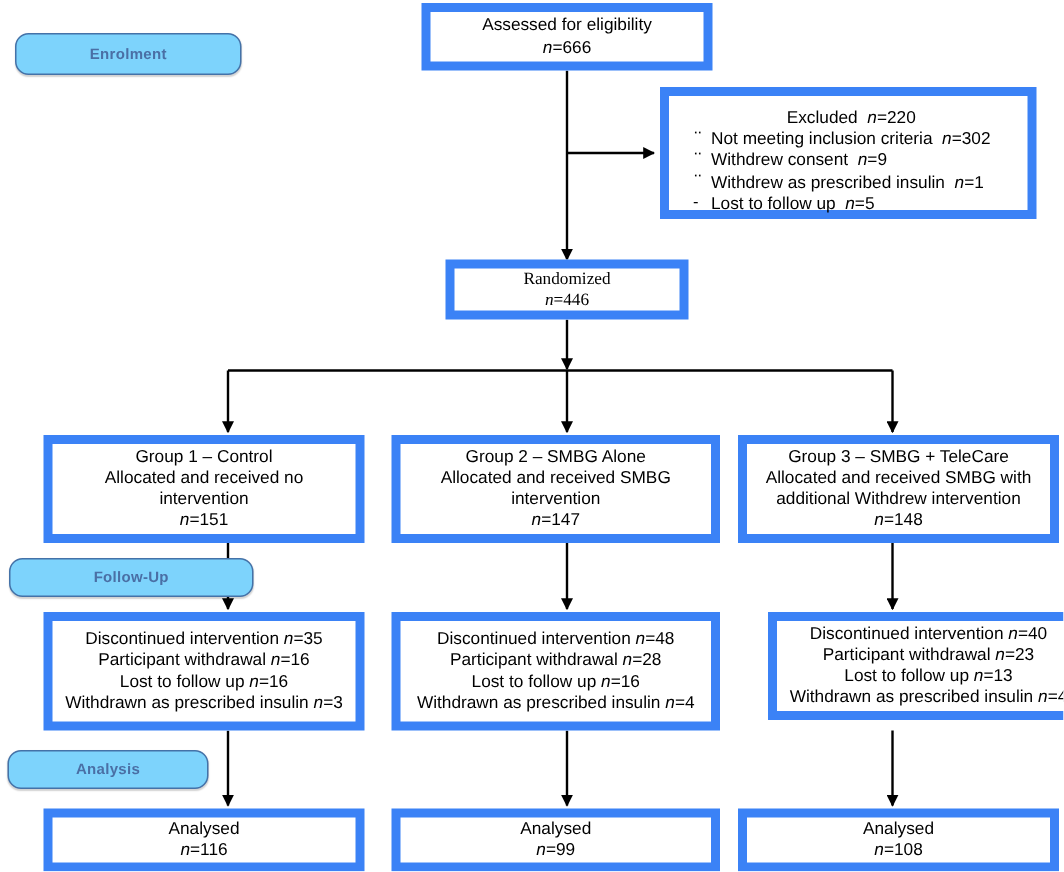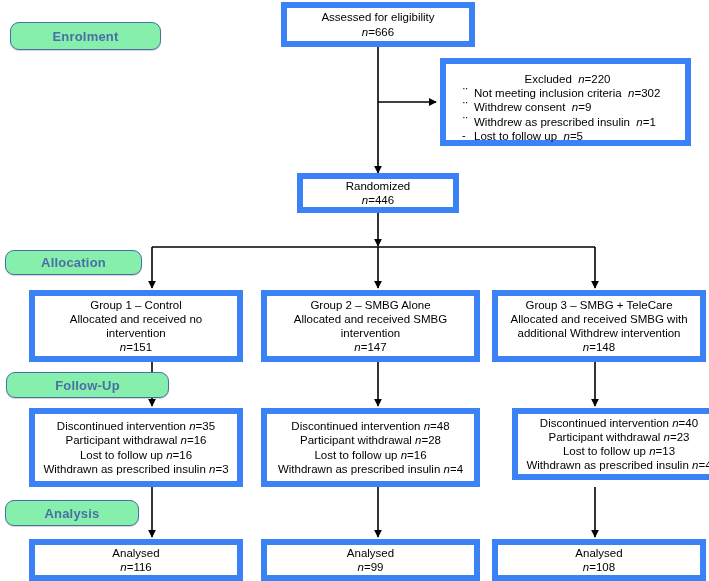--- a/index.html
+++ b/index.html
@@ -40,24 +40,24 @@
     line-height: 14.2px;
     color: #000;
   }
   .node .ln { white-space: nowrap; }
   .node.left-al { align-items: flex-start; text-align: left; }
   .stage {
     position: absolute;
     box-sizing: border-box;
     border: 1px solid #4472a8;
     border-radius: 9px;
-    background: #86efac;
+    background: #7dd3fc;
     color: #4a6fa5;
     font-weight: bold;
-    font-size: 13px;
+    font-size: 10px;
     display: flex;
     align-items: center;
     justify-content: center;
     letter-spacing: 0.2px;
     box-shadow: 0 1px 1px rgba(0,0,0,0.18);
   }
   i.n { font-style: italic; }
   .bullet-line {
     display: block;
     white-space: nowrap;
@@ -106,23 +106,20 @@
 
     <path d="M 152 487 L 152 537" stroke="#000" stroke-width="1.6" fill="none" marker-end="url(#arrow)"></path>
     <path d="M 378 487 L 378 537" stroke="#000" stroke-width="1.6" fill="none" marker-end="url(#arrow)"></path>
     <path d="M 595 487 L 595 537" stroke="#000" stroke-width="1.6" fill="none" marker-end="url(#arrow)"></path>
   </svg>
 
   <div class="stage" style="left:10px; top:22px; width:151px; height:28px;">
     <span>Enrolment</span>
   </div>
 
-  <div class="stage" style="left:5px; top:250px; width:137px; height:25px;">
-    <span>Allocation</span>
-  </div>
 
   <div class="stage" style="left:6px; top:372px; width:163px; height:26px;">
     <span>Follow-Up</span>
   </div>
 
   <div class="stage" style="left:5px; top:500px; width:134px; height:26px;">
     <span>Analysis</span>
   </div>
 
   <div class="node" style="left:281px; top:2px; width:194px; height:45px;">
@@ -131,21 +128,21 @@
   </div>
 
   <div class="node left-al" style="left:440px; top:58px; width:251px; height:88px; padding:8px 10px 8px 14px; justify-content:flex-start;">
     <span class="excl-title"><span>Excluded</span>&nbsp; <i class="n">n</i><span>=220</span></span>
     <span class="bullet-line dotted"><span>Not meeting inclusion criteria</span>&nbsp; <i class="n">n</i><span>=302</span></span>
     <span class="bullet-line dotted"><span>Withdrew consent</span>&nbsp; <i class="n">n</i><span>=9</span></span>
     <span class="bullet-line dotted"><span>Withdrew as prescribed insulin</span>&nbsp; <i class="n">n</i><span>=1</span></span>
     <span class="bullet-line"><span>Lost to follow up</span>&nbsp; <i class="n">n</i><span>=5</span></span>
   </div>
 
-  <div class="node" style="left:297px; top:173px; width:162px; height:40px;">
+  <div class="node" style="left:297px; top:173px; width:162px; height:40px;font-family:Liberation Serif, serif;">
     <span class="ln">Randomized</span>
     <span class="ln"><i class="n">n</i><span>=446</span></span>
   </div>
 
   <div class="node" style="left:29px; top:290px; width:214px; height:72px;">
     <span class="ln">Group 1 – Control</span>
     <span class="ln">Allocated and received no</span>
     <span class="ln">intervention</span>
     <span class="ln"><i class="n">n</i><span>=151</span></span>
   </div>

